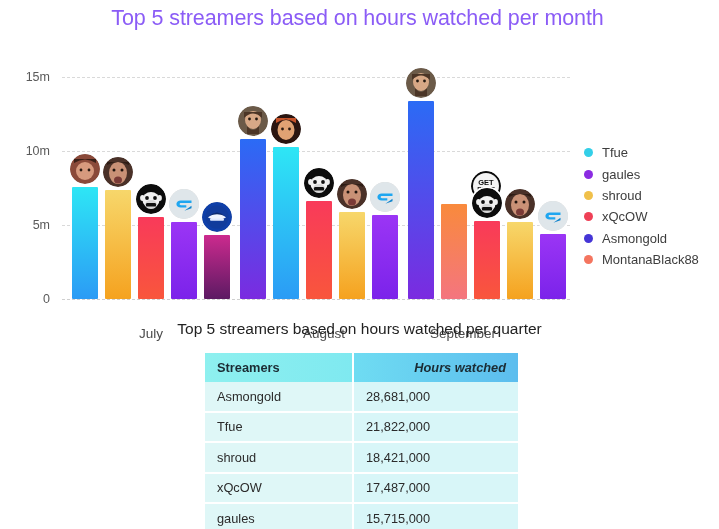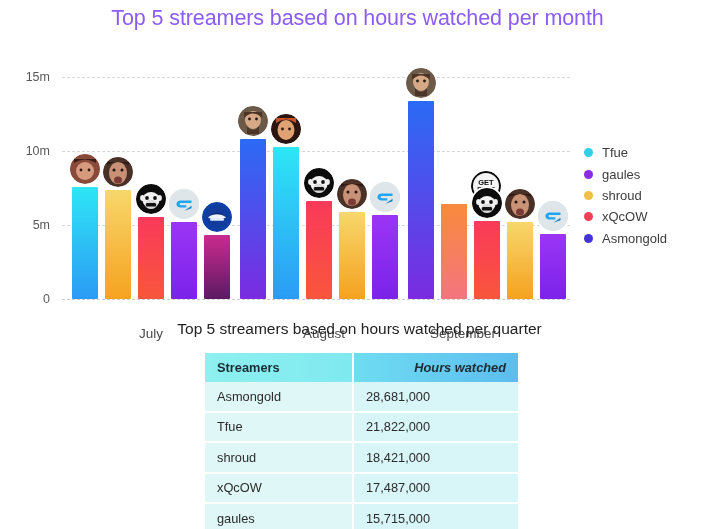--- a/index.html
+++ b/index.html
@@ -287,20 +287,24 @@
         <span class="legend-label">shroud</span>
       </div>
       <div class="legend-row">
         <span class="legend-dot" style="background:#ef4056"></span>
         <span class="legend-label">xQcOW</span>
       </div>
       <div class="legend-row">
         <span class="legend-dot" style="background:#4535d6"></span>
         <span class="legend-label">Asmongold</span>
       </div>
+      <div class="legend-row">
+        <span class="legend-dot" style="background:#f4755f"></span>
+        <span class="legend-label">MontanaBlack88</span>
+      </div>
     </div>
 
   <div class="table-title">Top 5 streamers based on hours watched per quarter</div>
 
   <table class="tbl">
     <colgroup>
         <col class="c1">
         <col class="c2">
       </colgroup>
     <thead>

